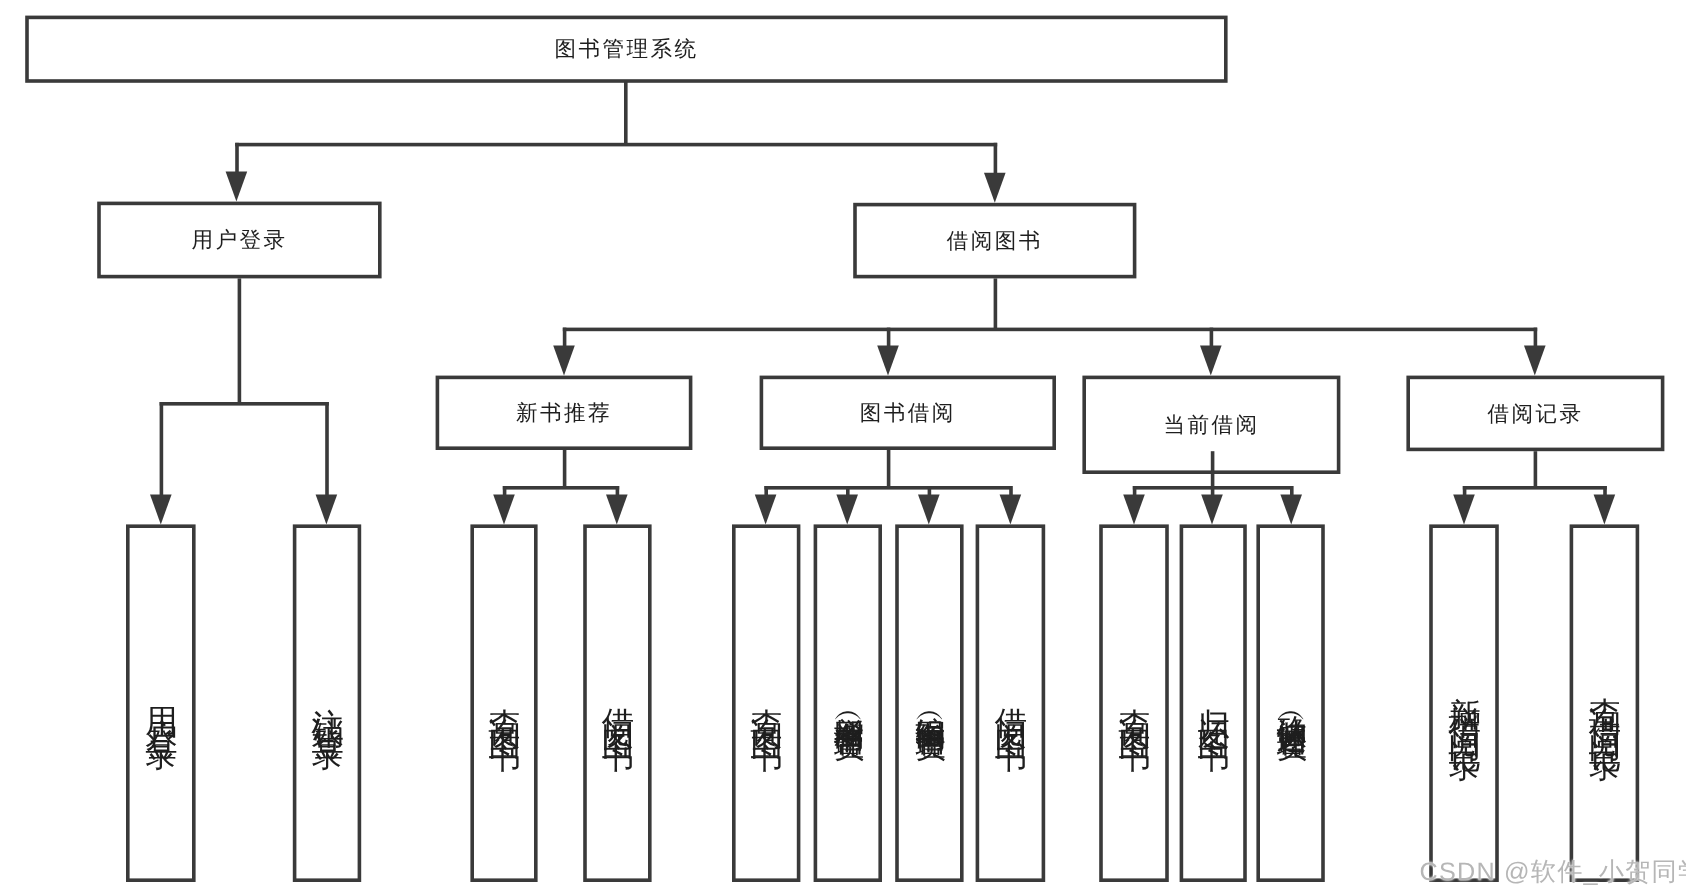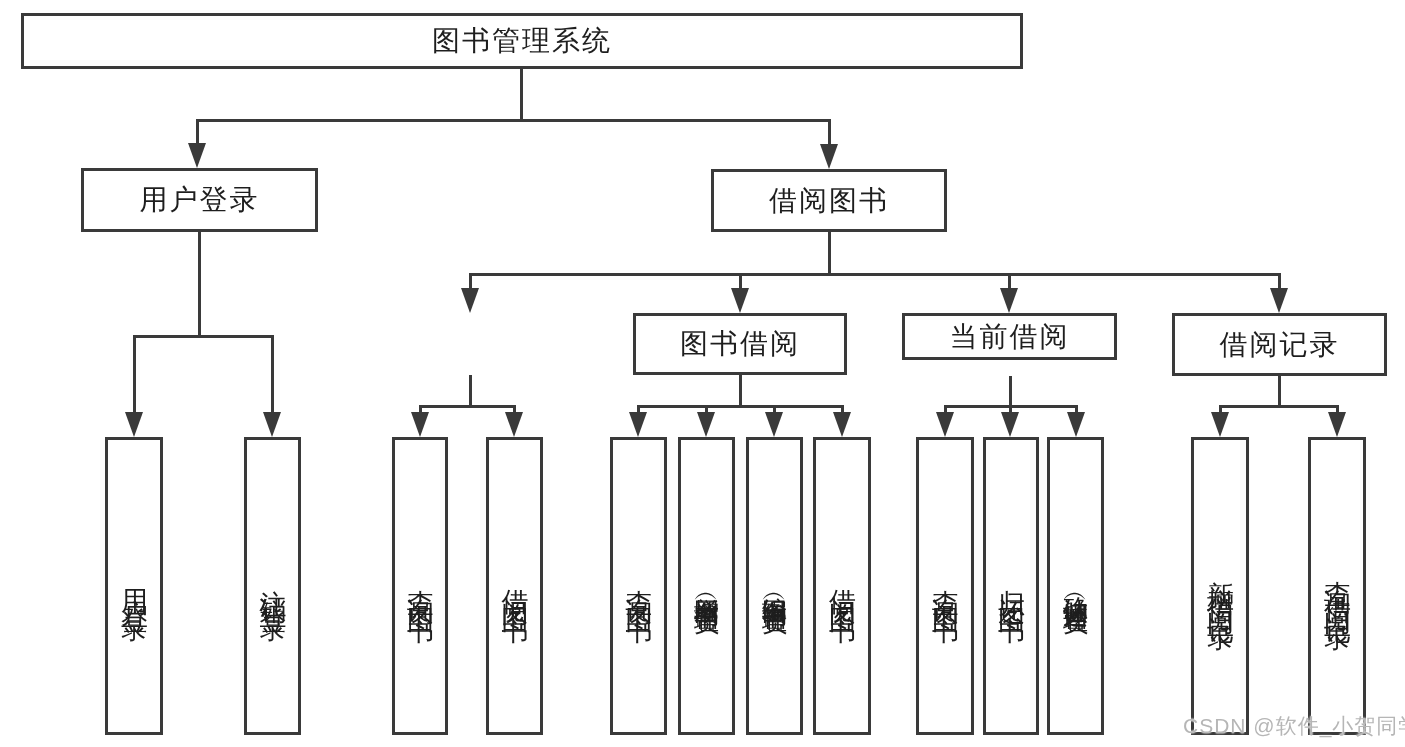--- a/index.html
+++ b/index.html
@@ -4,21 +4,21 @@
 <style>
   html,body{margin:0;padding:0;background:#ffffff;}
   #canvas{
     position:relative;width:1405px;height:747px;background:#ffffff;overflow:hidden;
     font-family:"Liberation Sans",sans-serif;color:#1e1e1e;
   }
   .node{
     position:absolute;box-sizing:border-box;border:3px solid #3a3a3a;background:#ffffff;
     display:flex;align-items:center;justify-content:center;
   }
-  .hnode span{font-size:28px;letter-spacing:2px;color:#1e1e1e;}
+  .hnode span{font-size:18px;letter-spacing:2px;color:#1e1e1e;}
   .leaf span{
     writing-mode:vertical-rl;text-orientation:mixed;
     font-size:27px;letter-spacing:9px;color:#1e1e1e;line-height:1;
   }
   .leaf.leaf-long span{font-size:25px;letter-spacing:2px;}
   .vl{position:absolute;width:3px;background:#3a3a3a;}
   .hl{position:absolute;height:3px;background:#3a3a3a;}
   .ah{
     position:absolute;width:0;height:0;
     border-left:9px solid transparent;border-right:9px solid transparent;
@@ -39,24 +39,27 @@
     <span>图书管理系统</span>
   </div>
 
   <div class="node hnode" style="left:81px;top:168px;width:237px;height:64px;">
     <span>用户登录</span>
   </div>
   <div class="node hnode" style="left:711px;top:169px;width:236px;height:63px;">
     <span>借阅图书</span>
   </div>
 
-  <div class="node hnode" style="left:633px;top:313px;width:214px;height:62px;">
+  <div class="node hnode" style="left:363px;top:313px;width:214px;height:62px;">
+    <span>新书推荐</span>
+  </div>
+  <div class="node hnode" style="left:633px;top:313px;width:247px;height:62px;">
     <span>图书借阅</span>
   </div>
-  <div class="node hnode" style="left:902px;top:313px;width:215px;height:47px;">
+  <div class="node hnode" style="left:902px;top:313px;width:215px;height:82px;">
     <span>当前借阅</span>
   </div>
   <div class="node hnode" style="left:1172px;top:313px;width:215px;height:63px;">
     <span>借阅记录</span>
   </div>
 
   <div class="node leaf" style="left:105px;top:437px;width:58px;height:298px;">
     <span>用户登录</span>
   </div>
   <div class="node leaf" style="left:244px;top:437px;width:57px;height:298px;">

